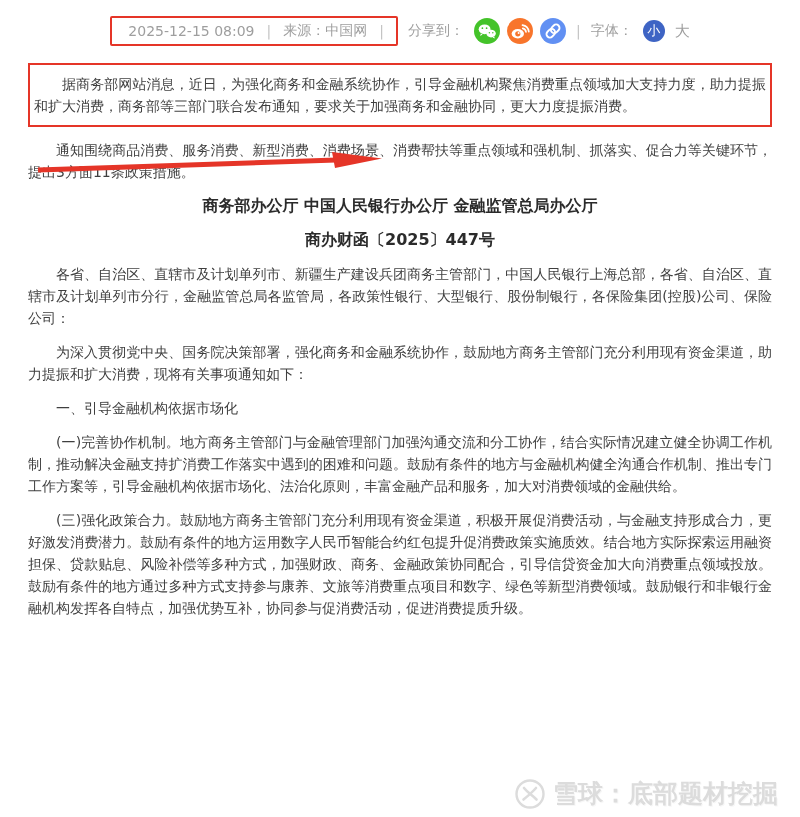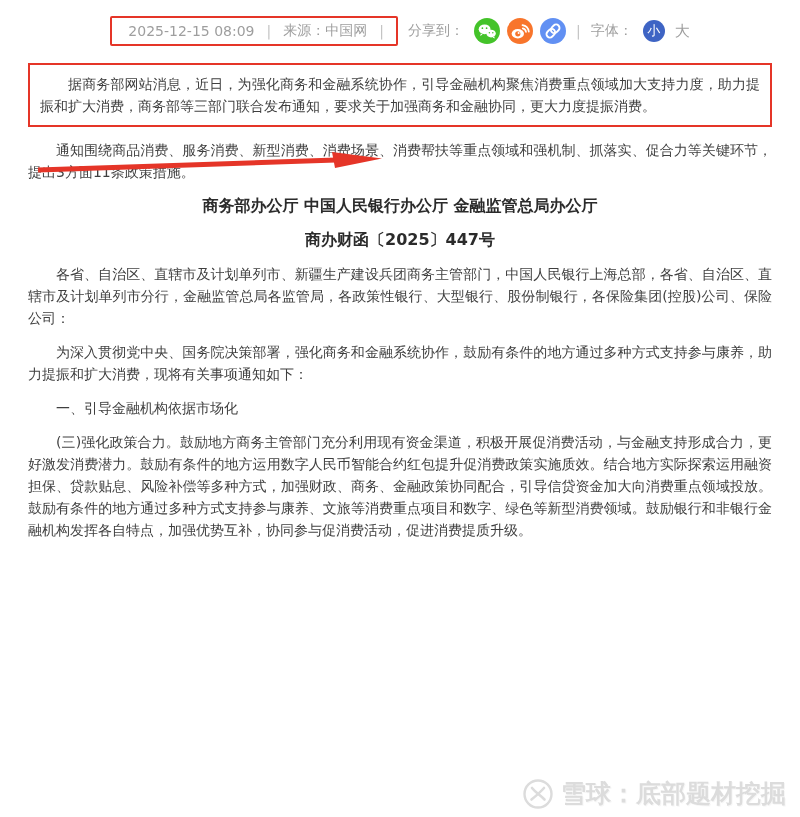--- a/index.html
+++ b/index.html
@@ -58,41 +58,41 @@
   .content {
     font-size: 14px;
     line-height: 22px;
     color: #3f3f3f;
     text-align: justify;
   }
   .content p { margin: 12px 0 0; text-indent: 2em; }
   .boxed {
     margin-top: 16px;
     border: 2px solid #e53528;
-    padding: 8px 10px;
+    padding: 8px 4px;
   }
   .boxed p { margin: 0; }
   .arrowed { position: relative; }
   .arrow-svg {
     position: absolute;
     left: 6px; top: 10px;
     pointer-events: none;
   }
   .center-bold {
     text-align: center !important;
     text-indent: 0 !important;
     font-weight: bold;
     font-size: 16px;
     color: #2b2b2b;
   }
 
   
   .watermark {
     position: absolute;
-    right: 14px; bottom: 7px;
+    right: 22px; bottom: 7px;
     display: flex;
     align-items: center;
     gap: 7px;
     color: #dcdcdc;
     font-size: 25px;
     font-weight: bold;
     text-shadow: 1px 1px 0 #f7f7f7;
     white-space: nowrap;
   }
 </style>
@@ -156,23 +156,24 @@
         <line x1="4" y1="21" x2="302" y2="11" stroke="#e53528" stroke-width="5"></line>
         <polygon points="298,3 348,9.5 301,19" fill="#e53528"></polygon>
       </svg>
     </p>
 
 
     <p class="center-bold">商务部办公厅 中国人民银行办公厅 金融监管总局办公厅</p>
     <p class="center-bold">商办财函〔2025〕447号</p>
 
     <p>各省、自治区、直辖市及计划单列市、新疆生产建设兵团商务主管部门，中国人民银行上海总部，各省、自治区、直辖市及计划单列市分行，金融监管总局各监管局，各政策性银行、大型银行、股份制银行，各保险集团(控股)公司、保险公司：</p>
-    <p>为深入贯彻党中央、国务院决策部署，强化商务和金融系统协作，鼓励有条件的地方通过多种方式支持参与康养，助力提振和扩大消费，现将有关事项通知如下：</p>
+    <p>为深入贯彻党中央、国务院决策部署，强化商务和金融系统协作，鼓励地方商务主管部门充分利用现有资金渠道，助力提振和扩大消费，现将有关事项通知如下：</p>
 
     <p>一、引导金融机构依据市场化</p>
+    <p>(一)完善协作机制。地方商务主管部门与金融管理部门加强沟通交流和分工协作，结合实际情况建立健全协调工作机制，推动解决金融支持扩消费工作落实中遇到的困难和问题。鼓励有条件的地方与金融机构健全沟通合作机制、推出专门工作方案等，引导金融机构依据市场化、法治化原则，丰富金融产品和服务，加大对消费领域的金融供给。</p>
     <p>(三)强化政策合力。鼓励地方商务主管部门充分利用现有资金渠道，积极开展促消费活动，与金融支持形成合力，更好激发消费潜力。鼓励有条件的地方运用数字人民币智能合约红包提升促消费政策实施质效。结合地方实际探索运用融资担保、贷款贴息、风险补偿等多种方式，加强财政、商务、金融政策协同配合，引导信贷资金加大向消费重点领域投放。鼓励有条件的地方通过多种方式支持参与康养、文旅等消费重点项目和数字、绿色等新型消费领域。鼓励银行和非银行金融机构发挥各自特点，加强优势互补，协同参与促消费活动，促进消费提质升级。</p>
 
   </div>
 </div>
 
 <div class="watermark">
   <svg width="32" height="32" viewBox="0 0 32 32">
     <circle cx="16" cy="16" r="13.5" fill="none" stroke="#dcdcdc" stroke-width="2.4"></circle>
     <path d="M10 10 C 14 15, 18 17, 22.5 21.5" fill="none" stroke="#dcdcdc" stroke-width="2.6" stroke-linecap="round"></path>
     <path d="M22 10 C 18 14.5, 14.5 17.5, 9.5 21.5" fill="none" stroke="#dcdcdc" stroke-width="2.6" stroke-linecap="round"></path>

